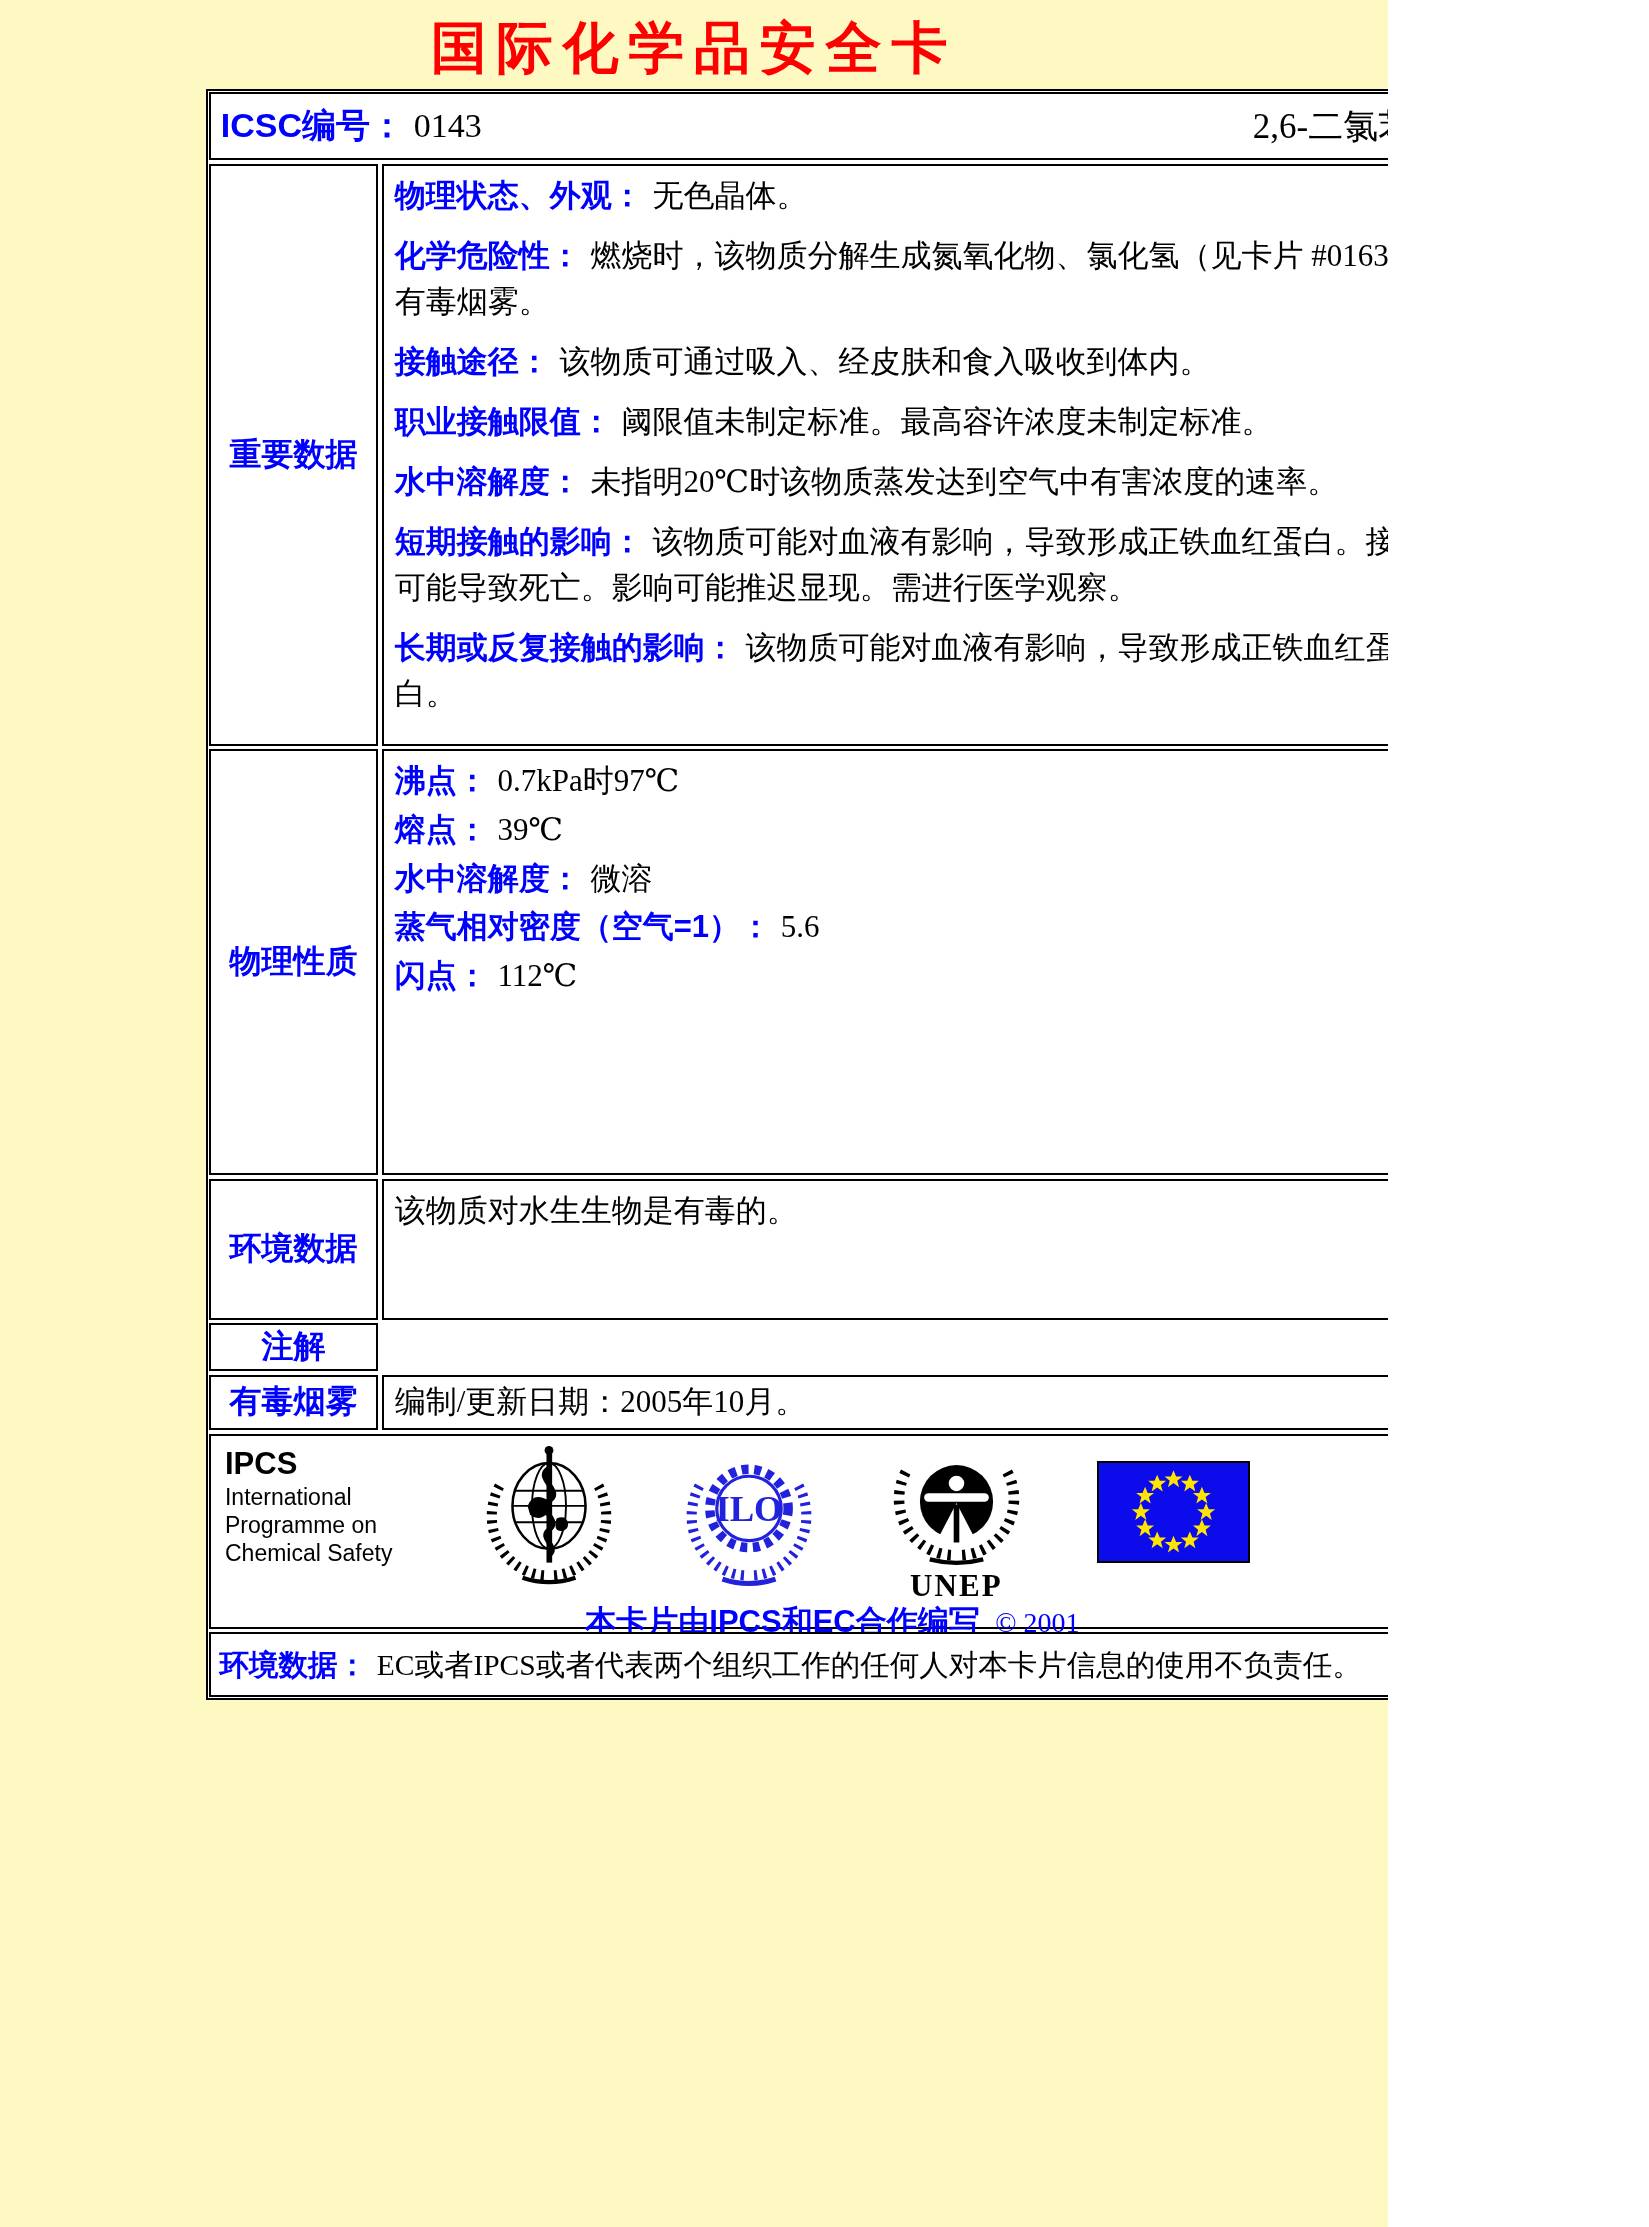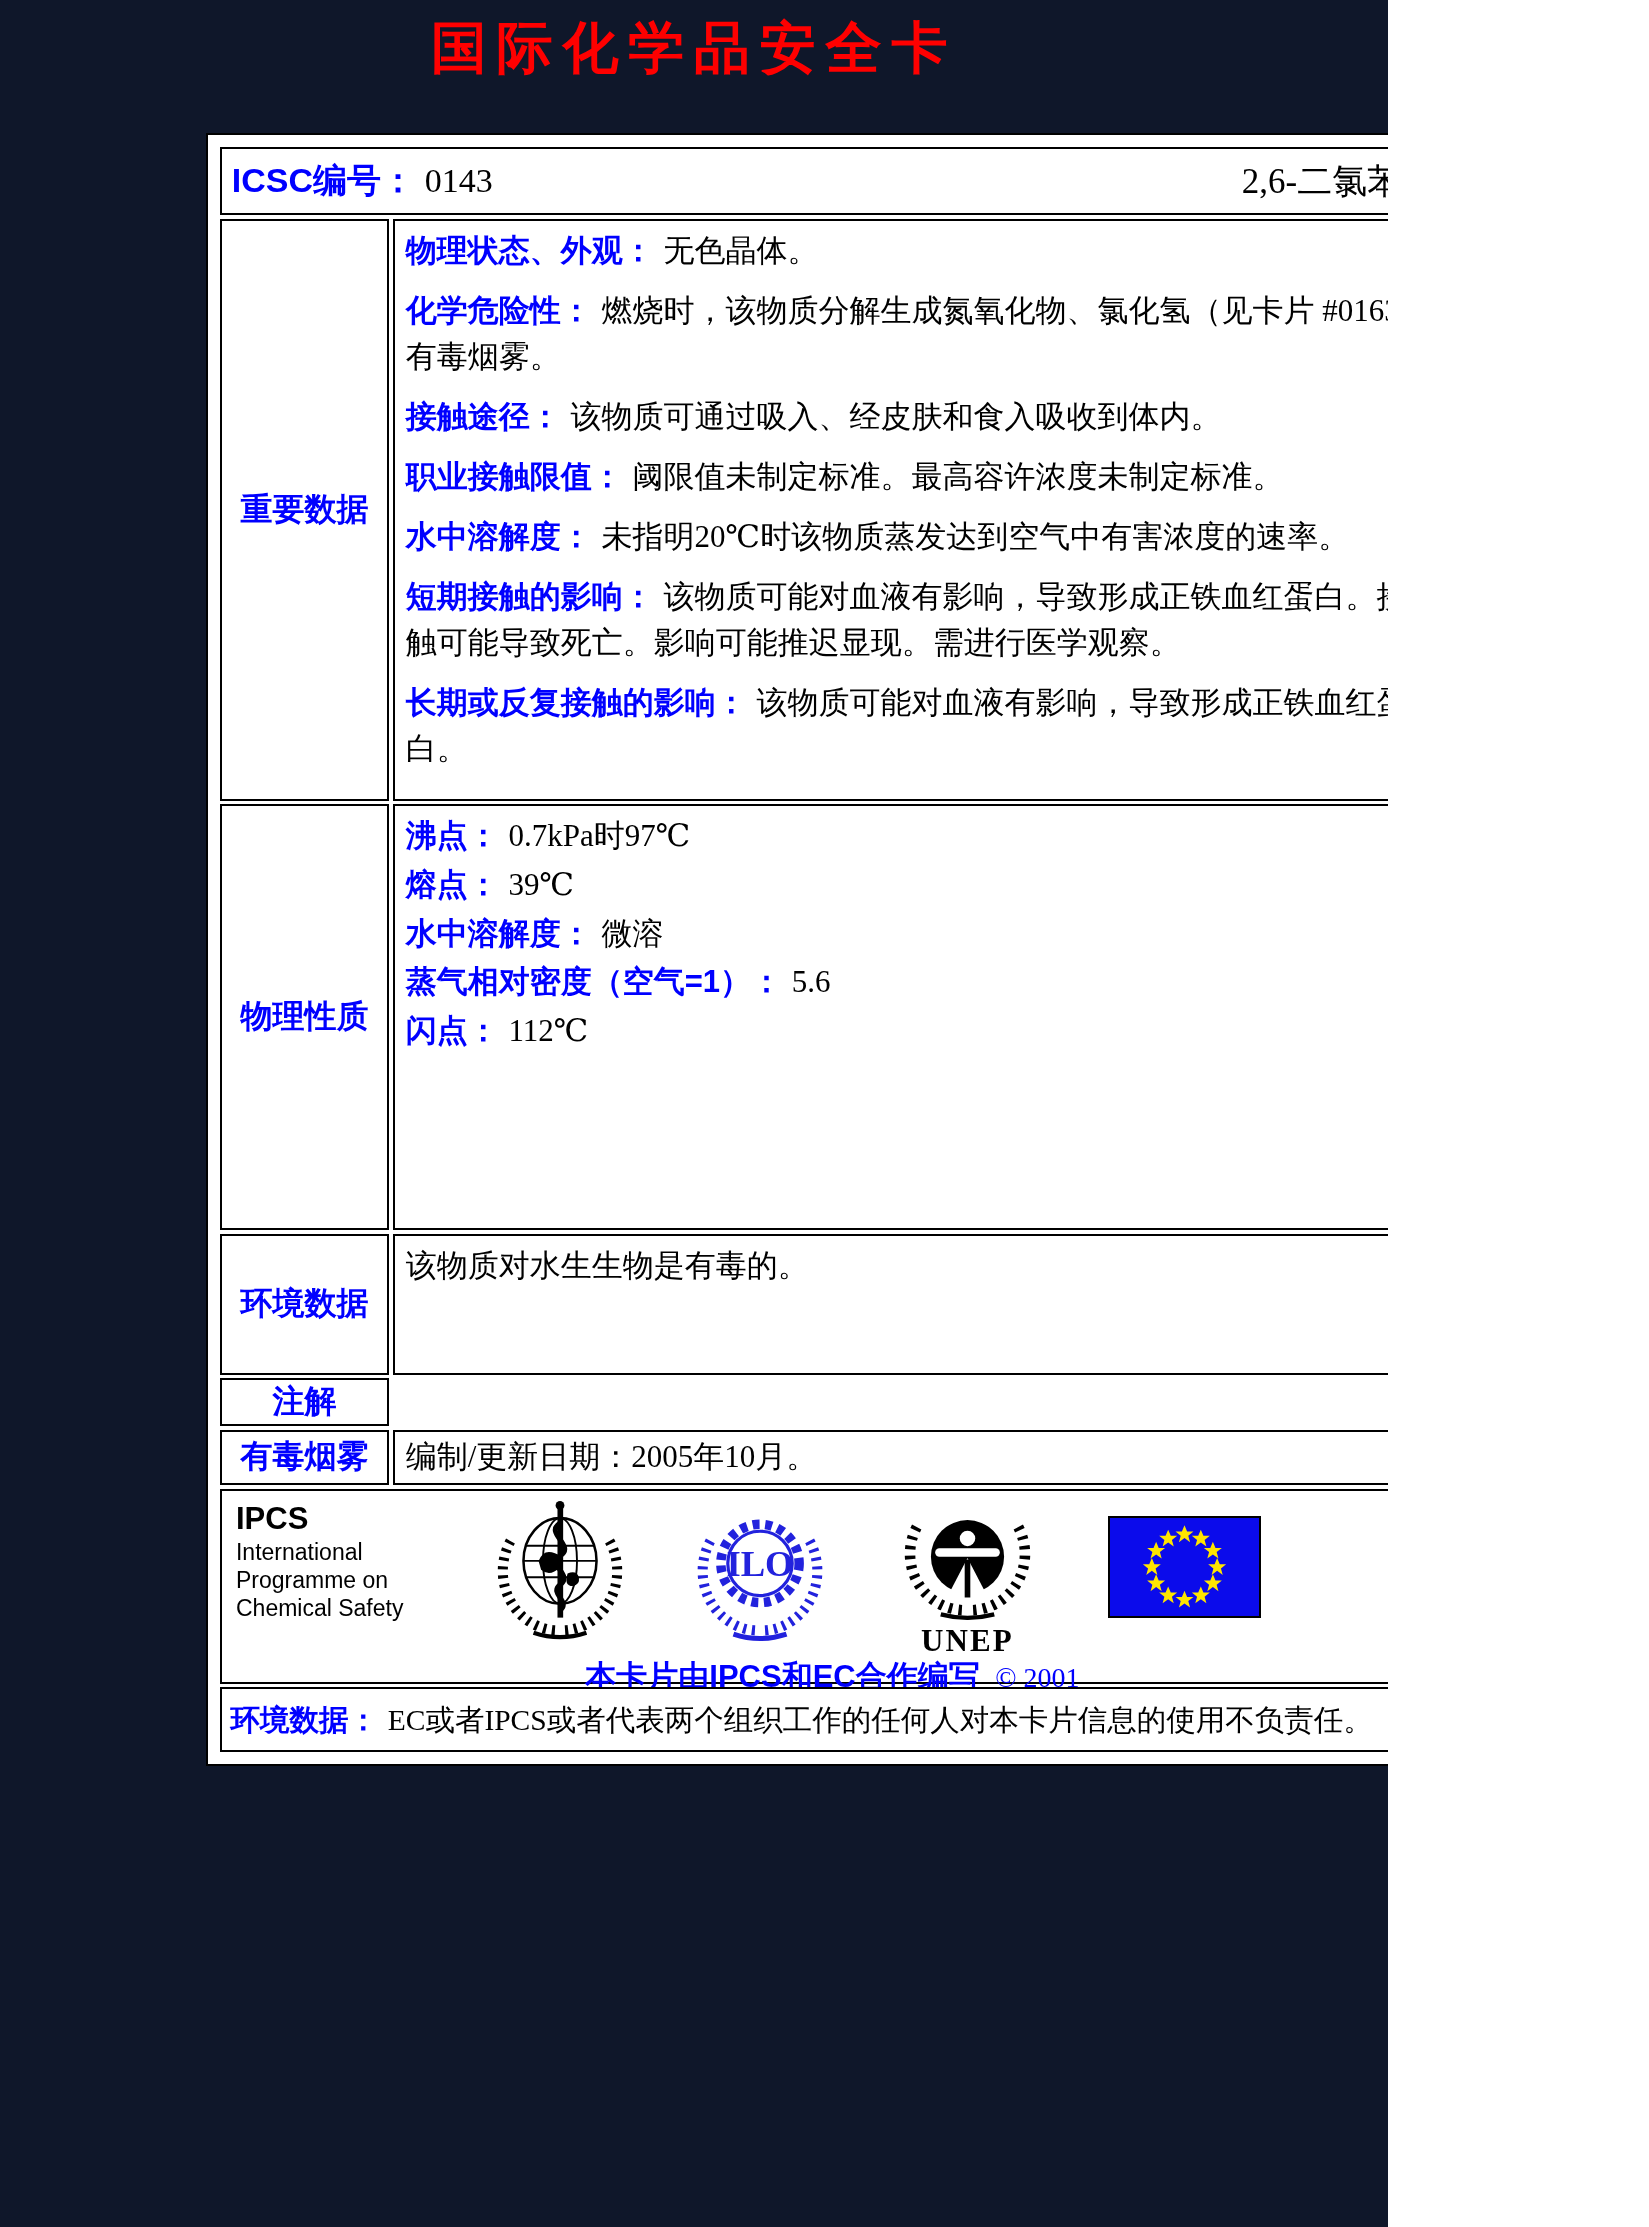--- a/index.html
+++ b/index.html
@@ -1,22 +1,22 @@
 <!DOCTYPE html>
 <html style="font-size:11.2px"><head>
 <meta charset="utf-8">
 <style>
   html,body{margin:0;padding:0;background:#fff;}
-  .page{position:relative;width:1388px;height:2227px;background:#0f172a;overflow:hidden;
+  .page{position:relative;width:1388px;height:2227px;background:#fef9c3;overflow:hidden;
         font-family:"Liberation Serif","DejaVu Serif",serif;color:#000;}
   .doc-title{position:absolute;top:11.2px;left:0;width:100%;text-align:center;
         font-size:56px;font-weight:bold;letter-spacing:9.8px;
         font-family:"Liberation Serif","DejaVu Serif",serif;}
   .card{position:absolute;left:206px;top:89px;width:1257px;box-sizing:border-box;
-        border:2.8px solid #000;padding:12px;display:flex;flex-direction:column;gap:3.5px;background:#fff;margin-top:44px;}
+        border:2.8px solid #000;padding:1px;display:flex;flex-direction:column;gap:3.5px;background:#fff;}
   .row{display:flex;gap:3.5px;}
   .cell{border:2.1px solid #000;box-sizing:border-box;background:#fff;}
   
   .hdr{flex:1;height:68px;display:flex;align-items:center;justify-content:space-between;
        padding:0 9.8px;font-size:34px;}
   .k{font-family:"Liberation Sans","DejaVu Sans",sans-serif;font-weight:bold;margin-right:9.8px;}
   .num{font-size:34px;}
   .chem{font-size:35px;}
   
   .label-cell{width:169px;display:flex;align-items:center;justify-content:center;

